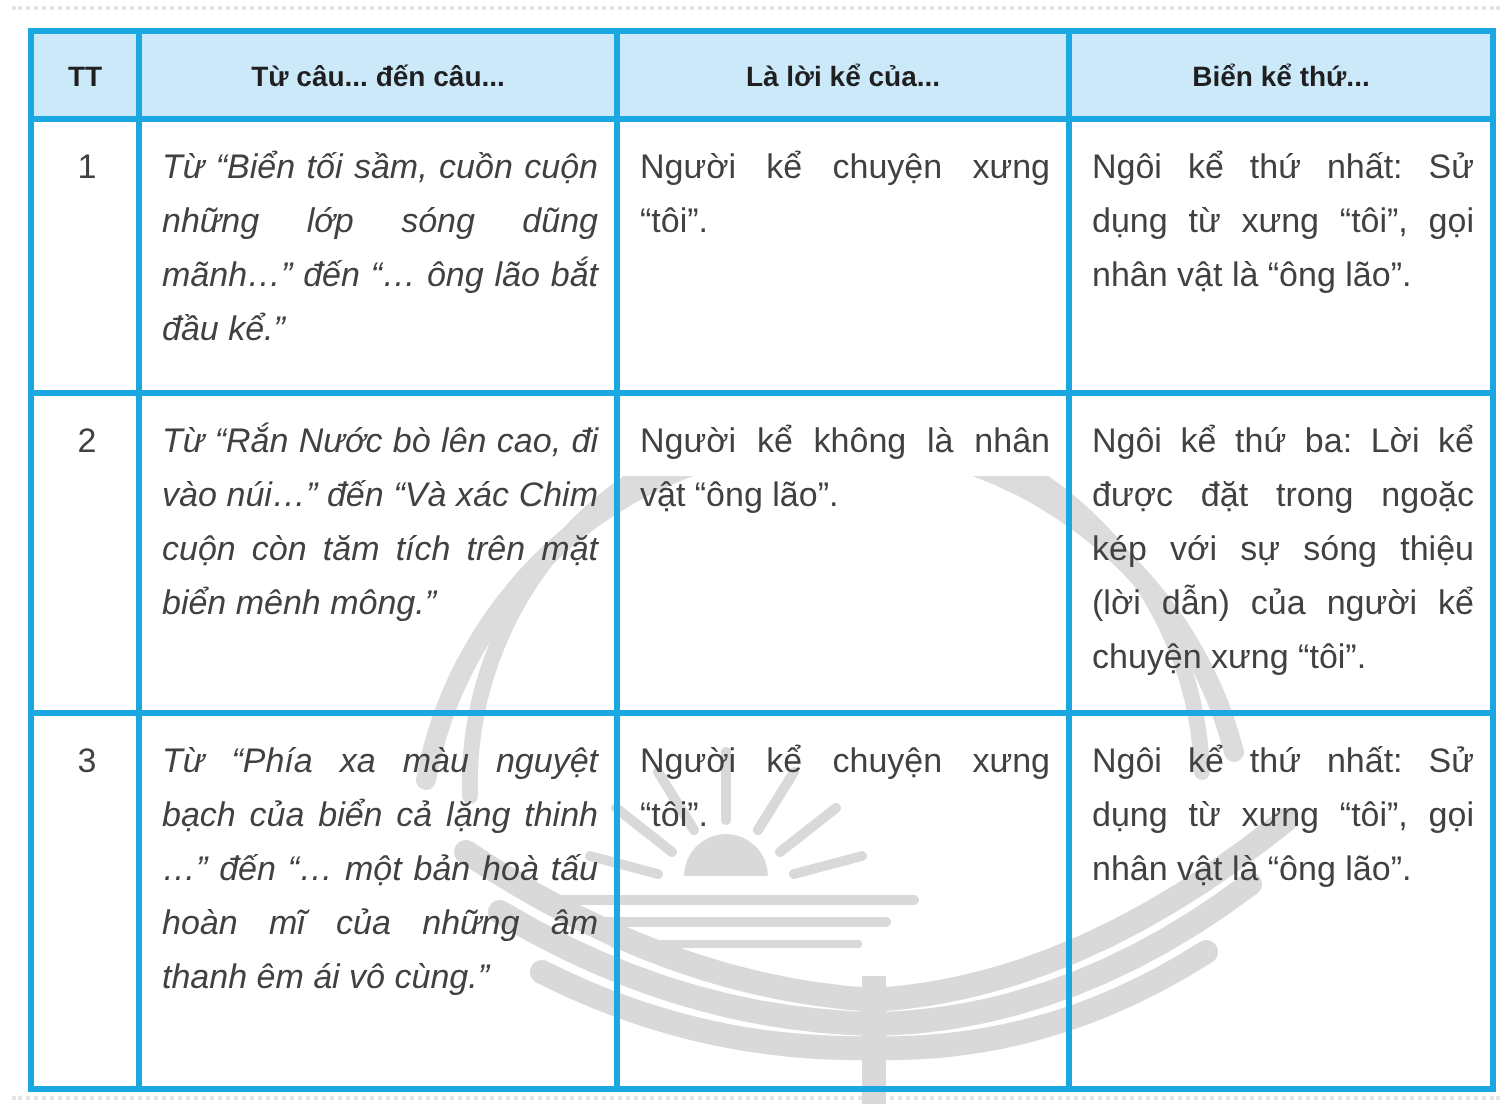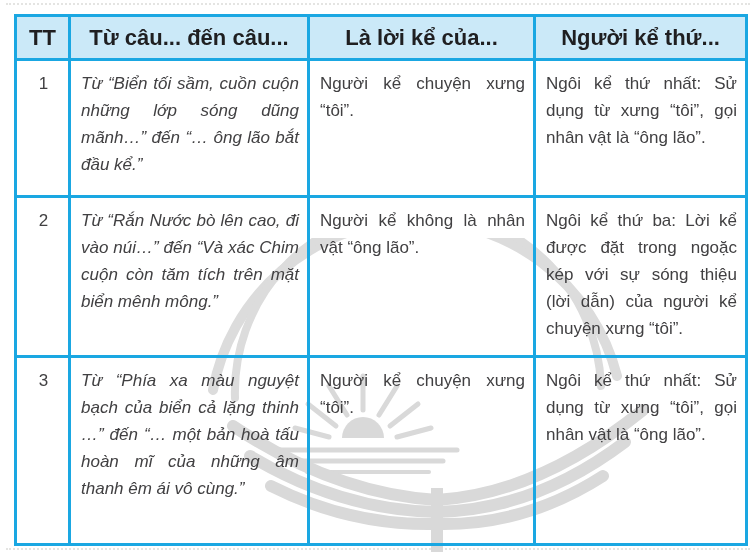--- a/index.html
+++ b/index.html
@@ -36,21 +36,21 @@
   }
   table.grid th, table.grid td {
     border: 3px solid #1aa7e2;
     background: transparent;
     overflow: hidden;
   }
   table.grid thead th {
     background: #cbe9f8;
     color: #1f1f21;
     font-weight: bold;
-    font-size: 22px;
+    font-size: 14px;
     text-align: center;
     vertical-align: middle;
     padding: 4px 2px;
   }
   table.grid thead tr { height: 44px; }
   table.grid tbody tr.r1 { height: 137px; }
   table.grid tbody tr.r2 { height: 160px; }
   table.grid tbody tr.r3 { height: 188px; }
 
   table.grid td {
@@ -113,21 +113,21 @@
     <col style="width:54px">
       <col style="width:239px">
       <col style="width:226px">
       <col style="width:212px">
   </colgroup>
   <thead>
     <tr>
       <th>TT</th>
       <th>Từ câu... đến câu...</th>
       <th>Là lời kể của...</th>
-      <th>Người kể thứ...</th>
+      <th>Biển kể thứ...</th>
     </tr>
   </thead>
   <tbody>
     <tr class="r1">
       <td class="tt">1</td>
       <td class="range">Từ “Biển tối sầm, cuồn cuộn những lớp sóng dũng mãnh…” đến “… ông lão bắt đầu kể.”</td>
       <td class="narrator">Người kể chuyện xưng “tôi”.</td>
       <td class="person">Ngôi kể thứ nhất: Sử dụng từ xưng “tôi”, gọi nhân vật là “ông lão”.</td>
     </tr>
     <tr class="r2">

